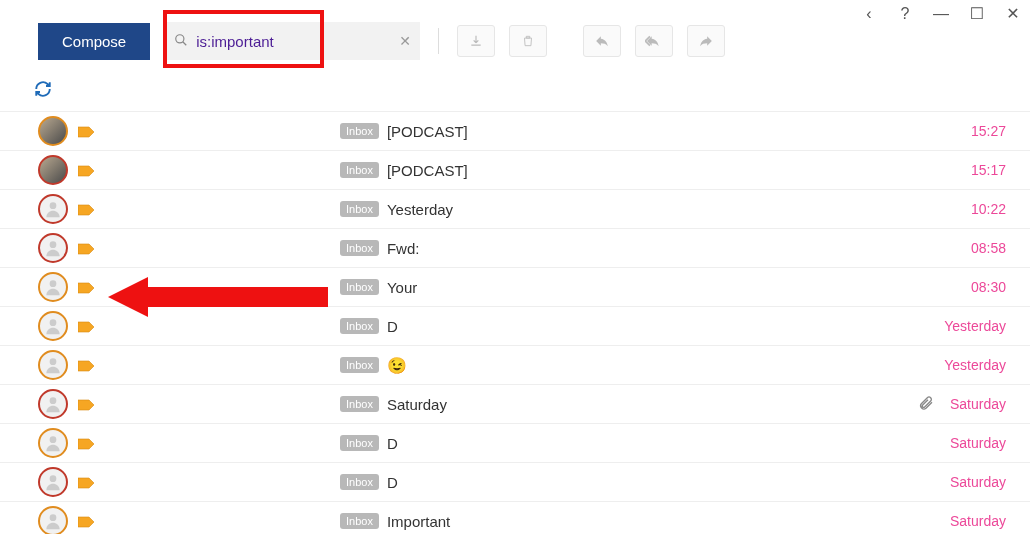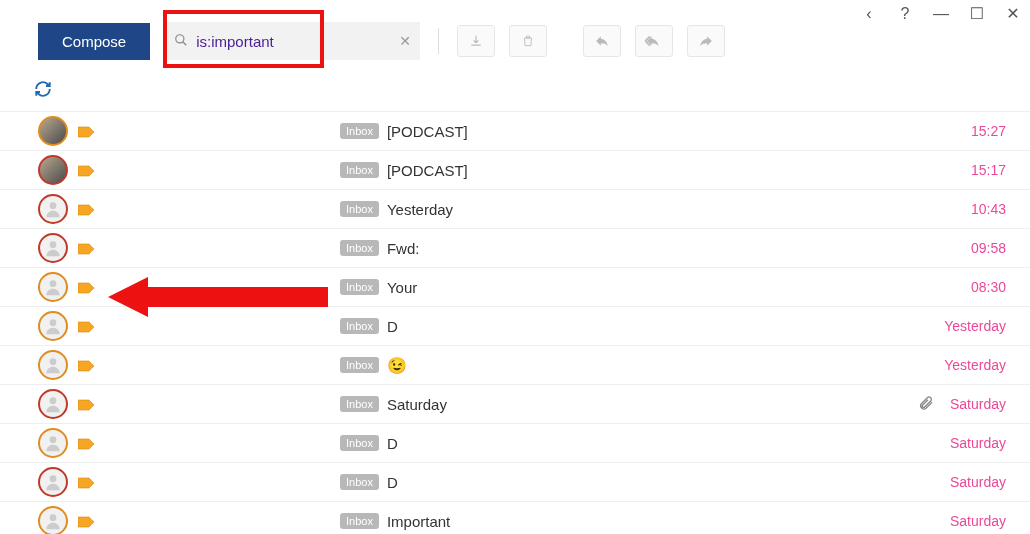--- a/index.html
+++ b/index.html
@@ -279,37 +279,37 @@
           <path d="M4 22c0-5 4-8 8-8s8 3 8 8z"></path>
         </svg>
       </div>
       <span class="important-tag"><svg width="16" height="12" viewBox="0 0 16 12">
           <path d="M0 1 h11 l5 5 -5 5 H0 z" fill="#f6a623" stroke="#d88a10" stroke-width="0.6"></path>
         </svg></span>
       <div class="subject-area">
         <span class="inbox-chip">Inbox</span>
         <span class="subject-text">Yesterday</span>
       </div>
-      <span class="time-text">10:43</span>
+      <span class="time-text">10:22</span>
     </div>
     <div class="mail-row">
       <div class="avatar red">
         <svg viewBox="0 0 24 24">
           <circle cx="12" cy="8" r="4"></circle>
           <path d="M4 22c0-5 4-8 8-8s8 3 8 8z"></path>
         </svg>
       </div>
       <span class="important-tag"><svg width="16" height="12" viewBox="0 0 16 12">
           <path d="M0 1 h11 l5 5 -5 5 H0 z" fill="#f6a623" stroke="#d88a10" stroke-width="0.6"></path>
         </svg></span>
       <div class="subject-area">
         <span class="inbox-chip">Inbox</span>
         <span class="subject-text">Fwd:</span>
       </div>
-      <span class="time-text">09:58</span>
+      <span class="time-text">08:58</span>
     </div>
     <div class="mail-row">
       <div class="avatar orange">
         <svg viewBox="0 0 24 24">
           <circle cx="12" cy="8" r="4"></circle>
           <path d="M4 22c0-5 4-8 8-8s8 3 8 8z"></path>
         </svg>
       </div>
       <span class="important-tag"><svg width="16" height="12" viewBox="0 0 16 12">
           <path d="M0 1 h11 l5 5 -5 5 H0 z" fill="#f6a623" stroke="#d88a10" stroke-width="0.6"></path>

